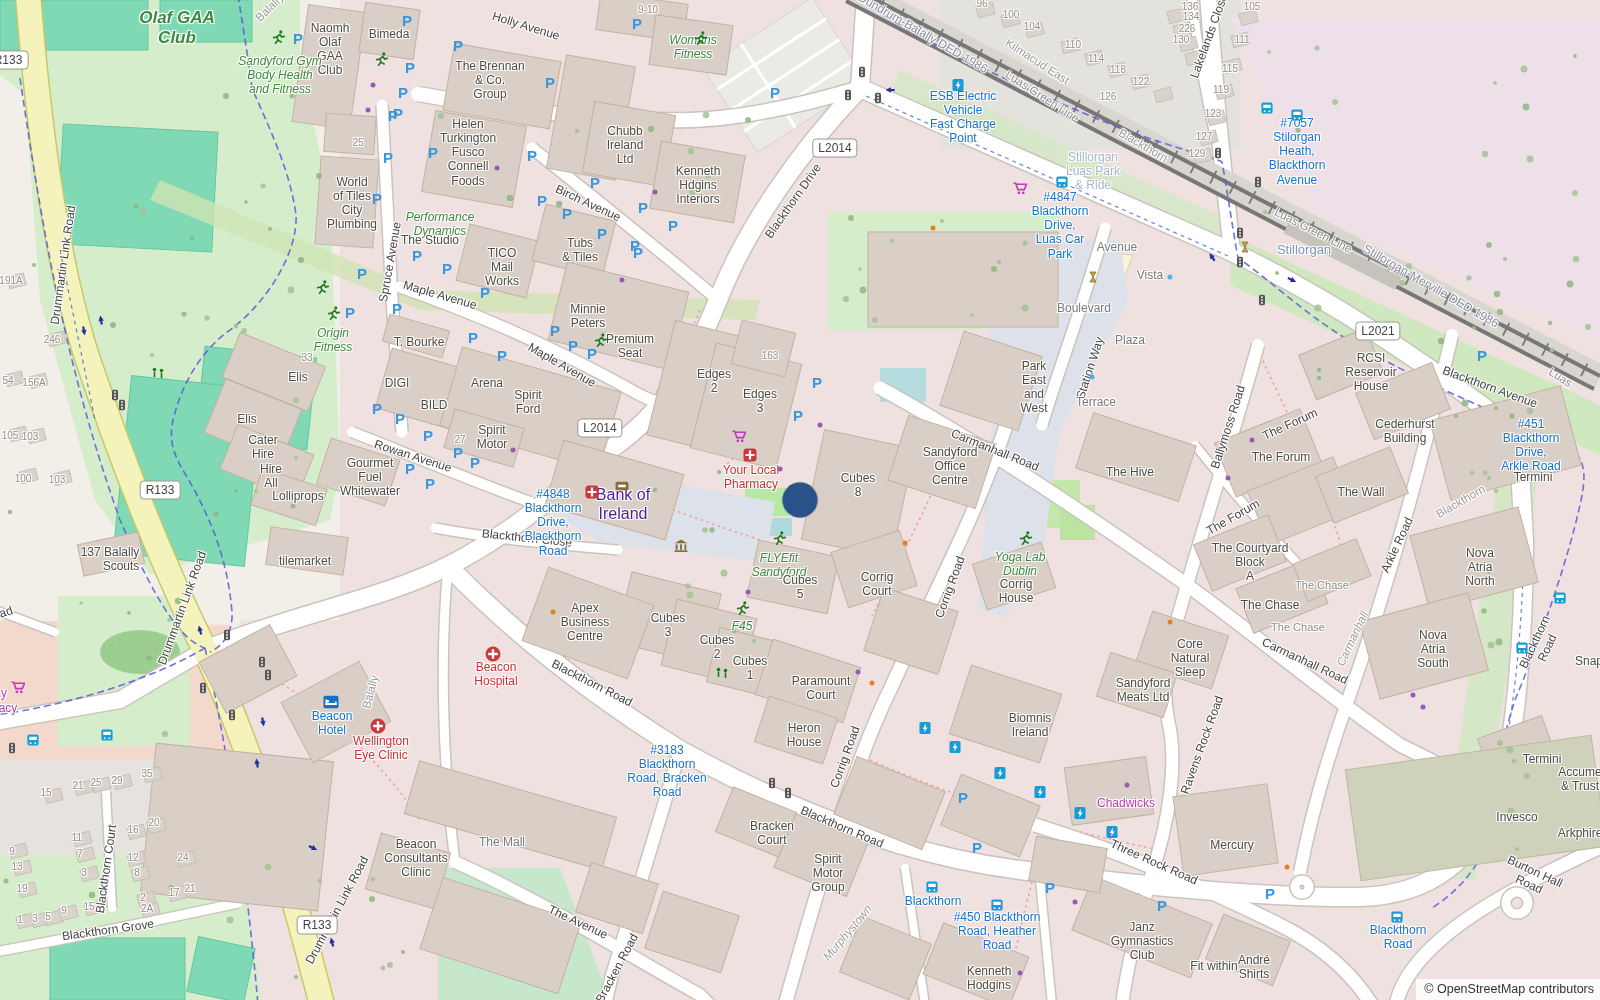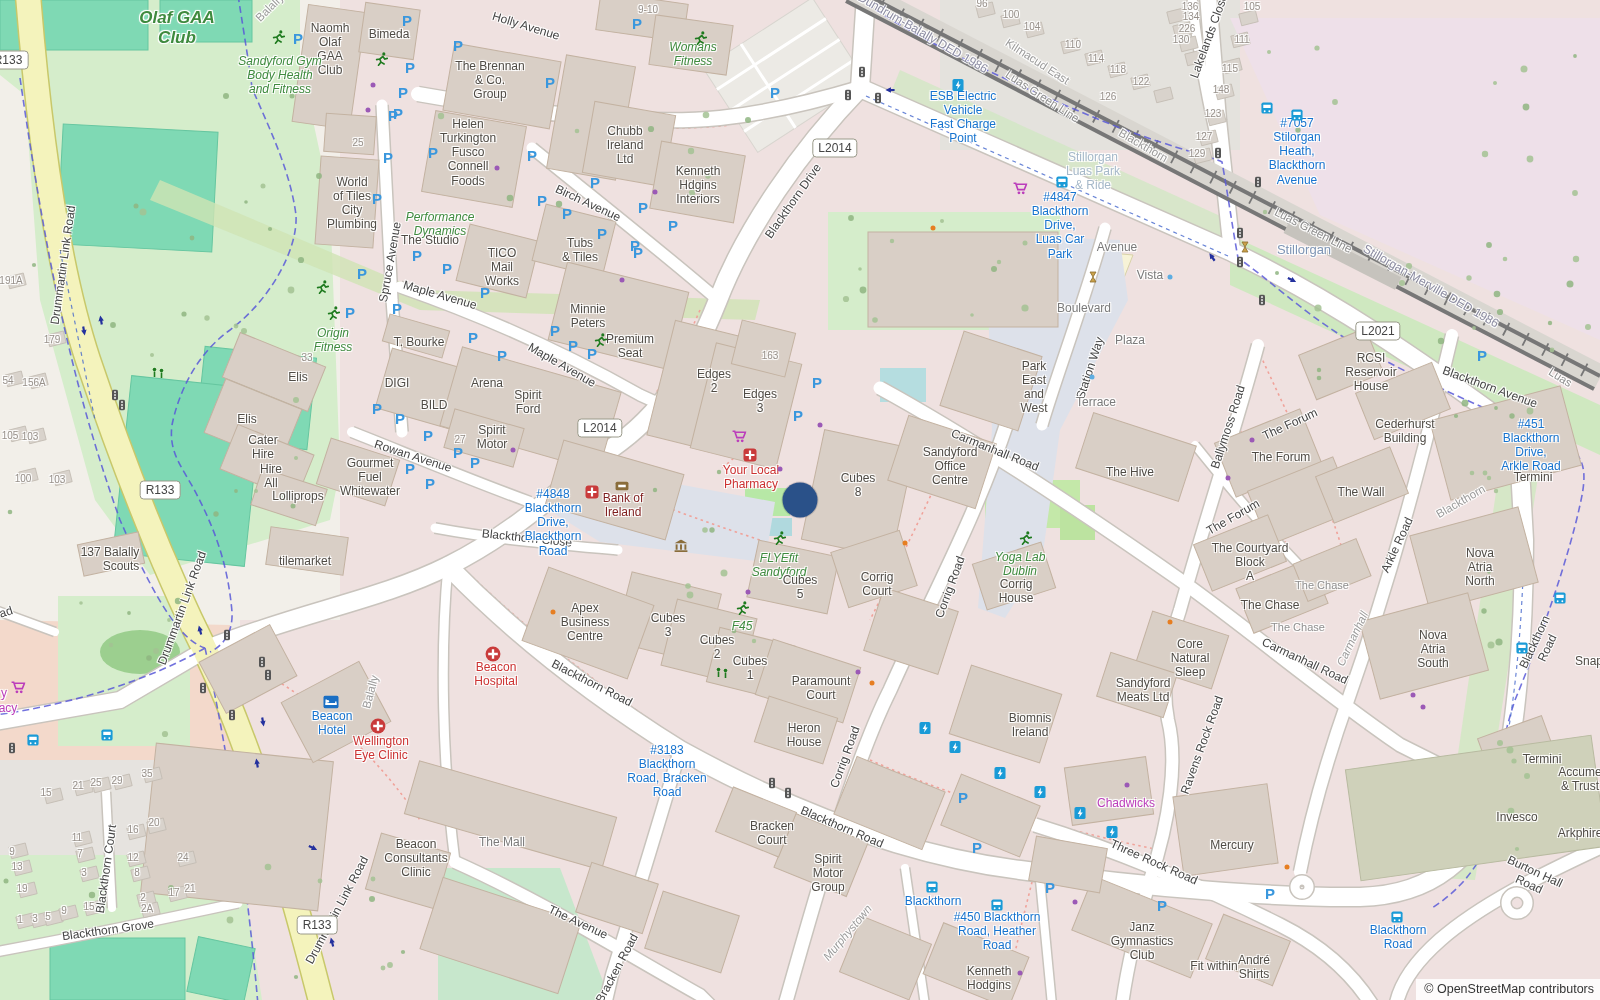--- a/index.html
+++ b/index.html
@@ -17,21 +17,21 @@
   .luas{color:#7e95b5;font-size:13px}
   .luas2{color:#a5b8c9;font-size:12px}
   .bld{color:#4f4b45;font-size:12px}
   .plc{color:#7a7a7a;font-size:12px}
   .plcsm{color:#8f8f8f;font-size:11px}
   .hn{color:#97908a;font-size:10px}
   .pb{color:var(--poi-blue);font-size:12px}
   .pr{color:var(--poi-red);font-size:12px}
   .pg{color:var(--poi-green);font-size:12px;font-style:italic}
   .pm{color:var(--poi-magenta);font-size:12px}
-  .brown{color:#7f1d1d;font-size:12px}
+  .brown{color:#4c1d95;font-size:16px}
   .gaa{color:var(--poi-green);font-size:17px;font-style:italic;font-weight:bold}
   .shield{position:absolute;transform:translate(-50%,-50%);background:#fff;border:1.5px solid #9a9a8a;
           border-radius:4px;padding:0 5px;font-size:12px;color:#444;line-height:17px;height:17px}
   .icon{position:absolute;transform:translate(-50%,-50%);line-height:0}
   .icp{color:var(--parking);font-size:15px;font-weight:bold;font-family:"Liberation Sans",sans-serif;line-height:1}
   .dot{display:inline-block;width:5px;height:5px;border-radius:50%}
   .marker{position:absolute;width:35px;height:35px;border-radius:50%;transform:translate(-50%,-50%);
           background:var(--marker);box-shadow:0 0 0 1px rgba(0,0,30,.15)}
   .attrib{position:absolute;right:0;bottom:0;background:rgba(255,255,255,.85);color:#333;
           font-size:12.5px;padding:3px 6px 4px 8px}
@@ -558,21 +558,21 @@
 Hire</div>
       <div class="lbl bld" style="left: 271px; top: 476px; transform: translate(-50%, -50%) rotate(0deg);">Hire
 All</div>
       <div class="lbl bld" style="left: 370px; top: 477px; transform: translate(-50%, -50%) rotate(0deg);">Gourmet
 Fuel
 Whitewater</div>
       <div class="lbl bld" style="left: 298px; top: 496px; transform: translate(-50%, -50%) rotate(0deg);">Lolliprops</div>
       <div class="lbl bld" style="left: 305px; top: 561px; transform: translate(-50%, -50%) rotate(0deg);">tilemarket</div>
       <div class="lbl bld" style="left: 110px; top: 559px; transform: translate(-50%, -50%) rotate(0deg); text-align: right;">137 Balally
 Scouts</div>
-      <div class="lbl pg" style="left: 693px; top: 54px; transform: translate(-50%, -50%) rotate(0deg); font-style: italic;">Womans
+      <div class="lbl pg" style="left: 693px; top: 47px; transform: translate(-50%, -50%) rotate(0deg); font-style: italic;">Womans
 Fitness</div>
       <div class="lbl hn" style="left: 648px; top: 10px; transform: translate(-50%, -50%) rotate(0deg);">9-10</div>
       <div class="lbl bld" style="left: 625px; top: 145px; transform: translate(-50%, -50%) rotate(0deg);">Chubb
 Ireland
 Ltd</div>
       <div class="lbl bld" style="left: 698px; top: 185px; transform: translate(-50%, -50%) rotate(0deg);">Kenneth
 Hdgins
 Interiors</div>
       <div class="lbl pb" style="left: 963px; top: 117px; transform: translate(-50%, -50%) rotate(0deg);">ESB Electric
 Vehicle
@@ -722,26 +722,26 @@
       <div class="lbl hn" style="left: 1118px; top: 70px; transform: translate(-50%, -50%) rotate(0deg);">118</div>
       <div class="lbl hn" style="left: 1141px; top: 82px; transform: translate(-50%, -50%) rotate(0deg);">122</div>
       <div class="lbl hn" style="left: 1108px; top: 97px; transform: translate(-50%, -50%) rotate(0deg);">126</div>
       <div class="lbl hn" style="left: 1190px; top: 7px; transform: translate(-50%, -50%) rotate(0deg);">136</div>
       <div class="lbl hn" style="left: 1191px; top: 17px; transform: translate(-50%, -50%) rotate(0deg);">134</div>
       <div class="lbl hn" style="left: 1187px; top: 29px; transform: translate(-50%, -50%) rotate(0deg);">226</div>
       <div class="lbl hn" style="left: 1181px; top: 40px; transform: translate(-50%, -50%) rotate(0deg);">130</div>
       <div class="lbl hn" style="left: 1252px; top: 7px; transform: translate(-50%, -50%) rotate(0deg);">105</div>
       <div class="lbl hn" style="left: 1242px; top: 40px; transform: translate(-50%, -50%) rotate(0deg);">111</div>
       <div class="lbl hn" style="left: 1230px; top: 69px; transform: translate(-50%, -50%) rotate(0deg);">115</div>
-      <div class="lbl hn" style="left: 1221px; top: 90px; transform: translate(-50%, -50%) rotate(0deg);">148</div>
+      <div class="lbl hn" style="left: 1221px; top: 90px; transform: translate(-50%, -50%) rotate(0deg);">119</div>
       <div class="lbl hn" style="left: 1213px; top: 114px; transform: translate(-50%, -50%) rotate(0deg);">123</div>
       <div class="lbl hn" style="left: 1204px; top: 137px; transform: translate(-50%, -50%) rotate(0deg);">127</div>
       <div class="lbl hn" style="left: 1197px; top: 154px; transform: translate(-50%, -50%) rotate(0deg);">129</div>
       <div class="lbl hn" style="left: 11px; top: 281px; transform: translate(-50%, -50%) rotate(0deg);">191A</div>
-      <div class="lbl hn" style="left: 52px; top: 340px; transform: translate(-50%, -50%) rotate(0deg);">179</div>
+      <div class="lbl hn" style="left: 52px; top: 340px; transform: translate(-50%, -50%) rotate(0deg);">246</div>
       <div class="lbl hn" style="left: 8px; top: 381px; transform: translate(-50%, -50%) rotate(0deg);">54</div>
       <div class="lbl hn" style="left: 34px; top: 383px; transform: translate(-50%, -50%) rotate(0deg);">156A</div>
       <div class="lbl hn" style="left: 10px; top: 436px; transform: translate(-50%, -50%) rotate(0deg);">105</div>
       <div class="lbl hn" style="left: 30px; top: 437px; transform: translate(-50%, -50%) rotate(0deg);">103</div>
       <div class="lbl hn" style="left: 23px; top: 479px; transform: translate(-50%, -50%) rotate(0deg);">100</div>
       <div class="lbl hn" style="left: 57px; top: 480px; transform: translate(-50%, -50%) rotate(0deg);">103</div>
       <div class="lbl hn" style="left: 46px; top: 793px; transform: translate(-50%, -50%) rotate(0deg);">15</div>
       <div class="lbl hn" style="left: 78px; top: 786px; transform: translate(-50%, -50%) rotate(0deg);">21</div>
       <div class="lbl hn" style="left: 96px; top: 783px; transform: translate(-50%, -50%) rotate(0deg);">25</div>
       <div class="lbl hn" style="left: 117px; top: 781px; transform: translate(-50%, -50%) rotate(0deg);">29</div>

